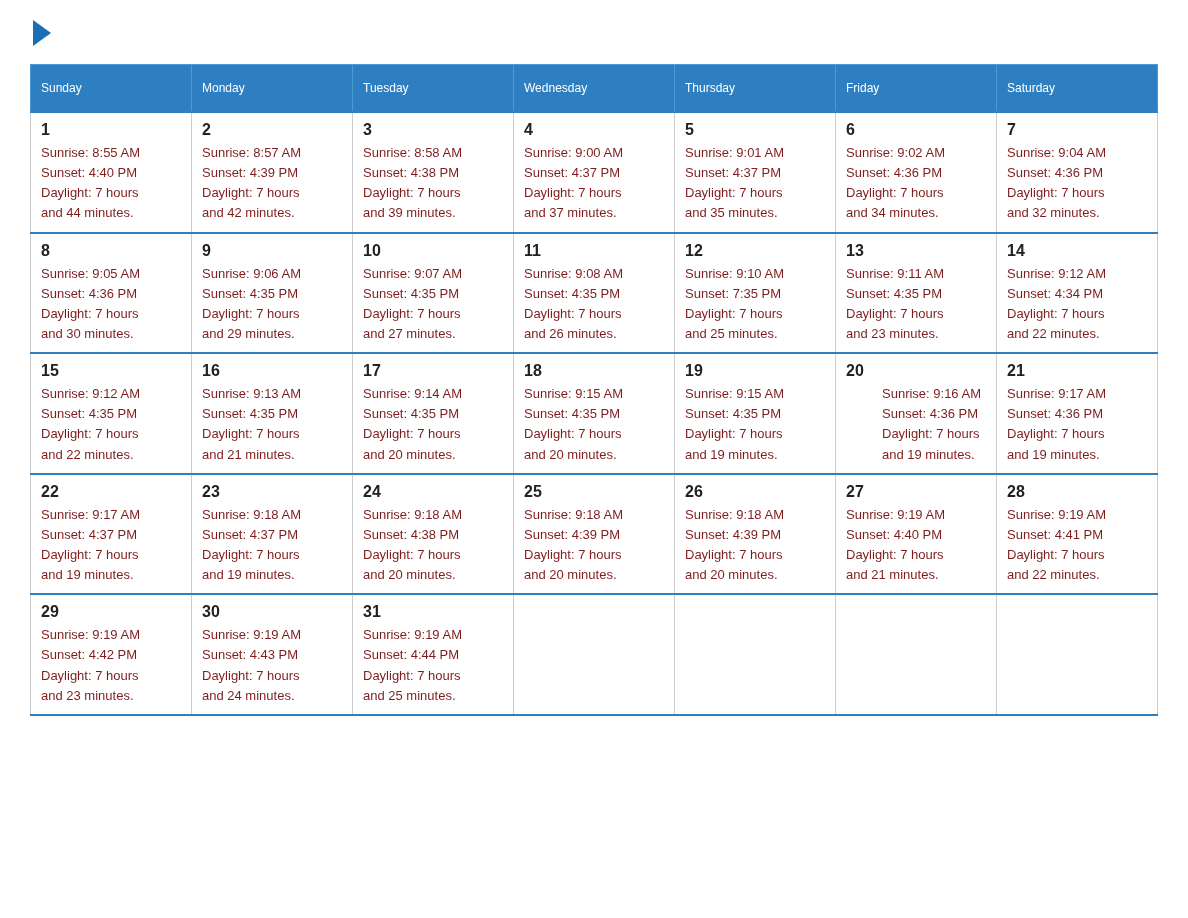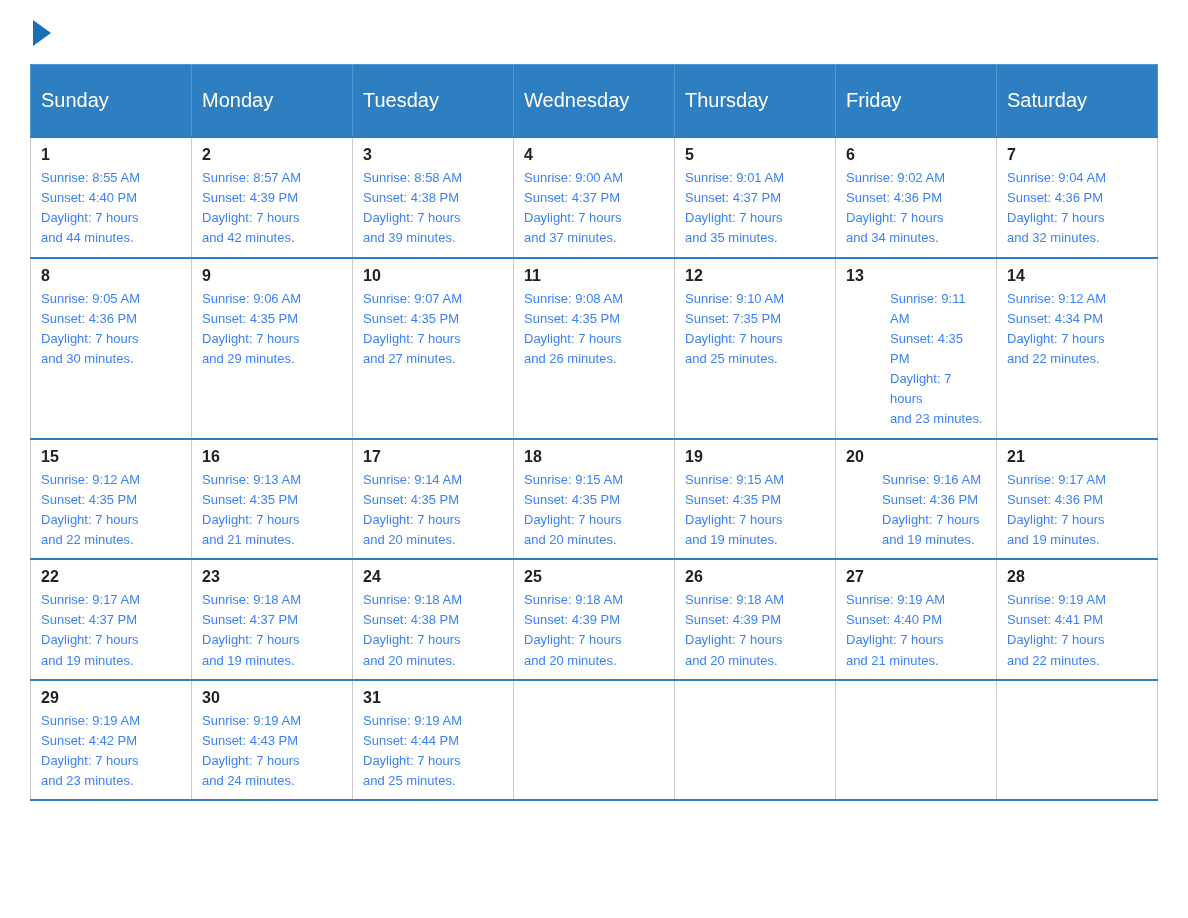--- a/index.html
+++ b/index.html
@@ -44,23 +44,23 @@
       color: #555;
       margin-top: 4px;
     }
     .calendar {
       width: 100%;
       border-collapse: collapse;
     }
     .calendar th {
       background: #2e7ec2;
       color: #fff;
-      font-size: 20px;
+      font-size: 12px;
       font-weight: normal;
-      padding: 24px 10px;
+      padding: 16px 10px;
       text-align: left;
       border: 1px solid #4a9ad4;
     }
     .calendar td {
       vertical-align: top;
       border: 1px solid #ccc;
       padding: 8px 10px;
       width: calc(100% / 7);
       min-height: 100px;
       background: #fff;
@@ -73,21 +73,21 @@
     }
     .day-num {
       font-size: 16px;
       font-weight: bold;
       color: #222;
       display: block;
       margin-bottom: 4px;
     }
     .day-info {
       font-size: 13px;
-      color: #3b82f6;
+      color: #7f1d1d;
       line-height: 1.55;
     }
     .week-row td {
       border-top: 2px solid #2e7ec2;
     }
     .logo-wrapper {
       display: flex;
       flex-direction: column;
     }
     .logo-line1 {
@@ -217,21 +217,21 @@
         </td>
         <td>
           <span class="day-num">12</span>
           <div class="day-info" style="white-space: pre-line;">Sunrise: 9:10 AM
 Sunset: 7:35 PM
 Daylight: 7 hours
 and 25 minutes.</div>
         </td>
         <td>
           <span class="day-num">13</span>
-          <div class="day-info" style="white-space: pre-line; margin-left: 44px;">Sunrise: 9:11 AM
+          <div class="day-info" style="white-space: pre-line;">Sunrise: 9:11 AM
 Sunset: 4:35 PM
 Daylight: 7 hours
 and 23 minutes.</div>
         </td>
         <td>
           <span class="day-num">14</span>
           <div class="day-info" style="white-space: pre-line;">Sunrise: 9:12 AM
 Sunset: 4:34 PM
 Daylight: 7 hours
 and 22 minutes.</div>

